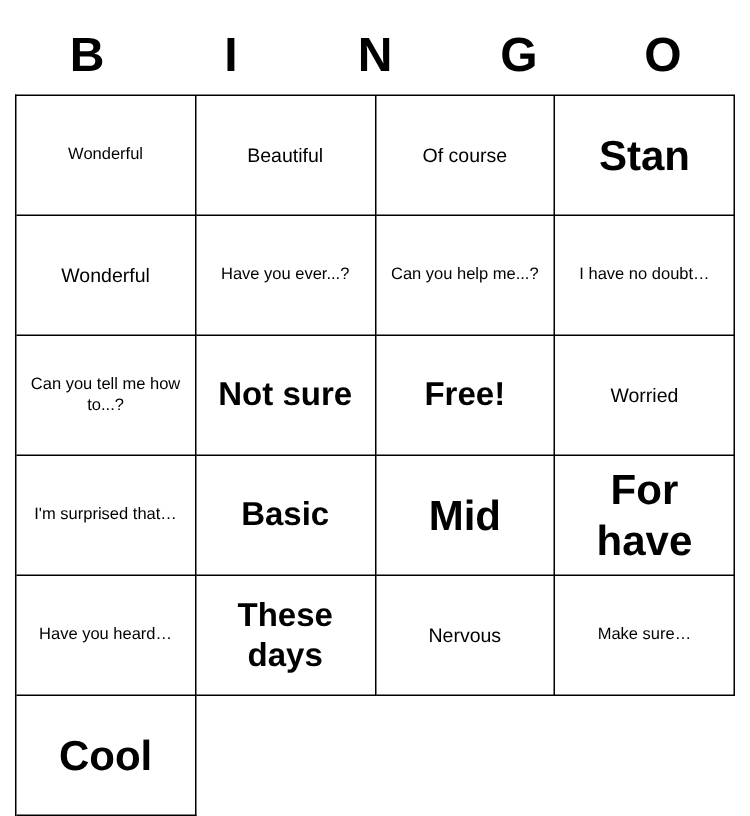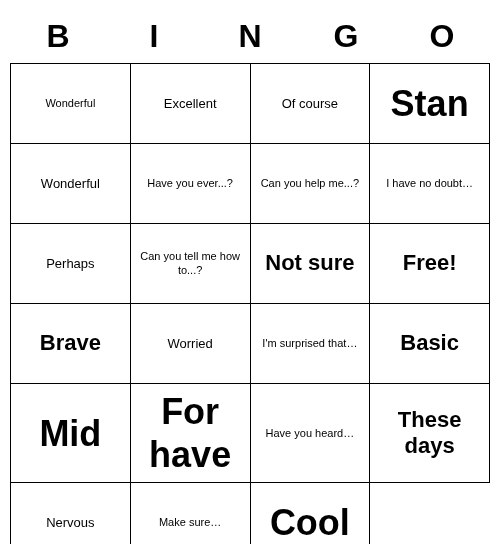--- a/index.html
+++ b/index.html
@@ -68,74 +68,68 @@
     .cell-medium {
       font-size: 13px;
     }
 
     .cell-large {
       font-size: 22px;
       font-weight: bold;
     }
 
     .cell-xlarge {
-      font-size: 36px;
+      font-size: 28px;
       font-weight: bold;
     }
   </style>
 </head>
 <body>
 
 <div class="bingo-container">
   <div class="bingo-header">
   <div class="bingo-header-cell">B</div>
       <div class="bingo-header-cell">I</div>
       <div class="bingo-header-cell">N</div>
       <div class="bingo-header-cell">G</div>
       <div class="bingo-header-cell">O</div>
     </div>
   <div class="bingo-grid">
   <div class="bingo-cell">
         <span class="cell-small">Wonderful</span>
       </div>
       <div class="bingo-cell">
-        <span class="cell-medium">Excellent</span>
+        <span class="cell-medium">Beautiful</span>
       </div>
       <div class="bingo-cell">
         <span class="cell-medium">Of course</span>
       </div>
       <div class="bingo-cell">
         <span class="cell-xlarge">Stan</span>
       </div>
       <div class="bingo-cell">
         <span class="cell-medium">Wonderful</span>
       </div>
       <div class="bingo-cell">
         <span class="cell-small">Have you ever...?</span>
       </div>
       <div class="bingo-cell">
         <span class="cell-small">Can you help me...?</span>
       </div>
       <div class="bingo-cell">
         <span class="cell-small">I have no doubt…</span>
       </div>
       <div class="bingo-cell">
-        <span class="cell-medium">Perhaps</span>
-      </div>
-      <div class="bingo-cell">
         <span class="cell-small">Can you tell me how to...?</span>
       </div>
       <div class="bingo-cell">
         <span class="cell-large">Not sure</span>
       </div>
       <div class="bingo-cell">
         <span class="cell-large">Free!</span>
-      </div>
-      <div class="bingo-cell">
-        <span class="cell-large">Brave</span>
       </div>
       <div class="bingo-cell">
         <span class="cell-medium">Worried</span>
       </div>
       <div class="bingo-cell">
         <span class="cell-small">I'm surprised that…</span>
       </div>
       <div class="bingo-cell">
         <span class="cell-large">Basic</span>
       </div>

